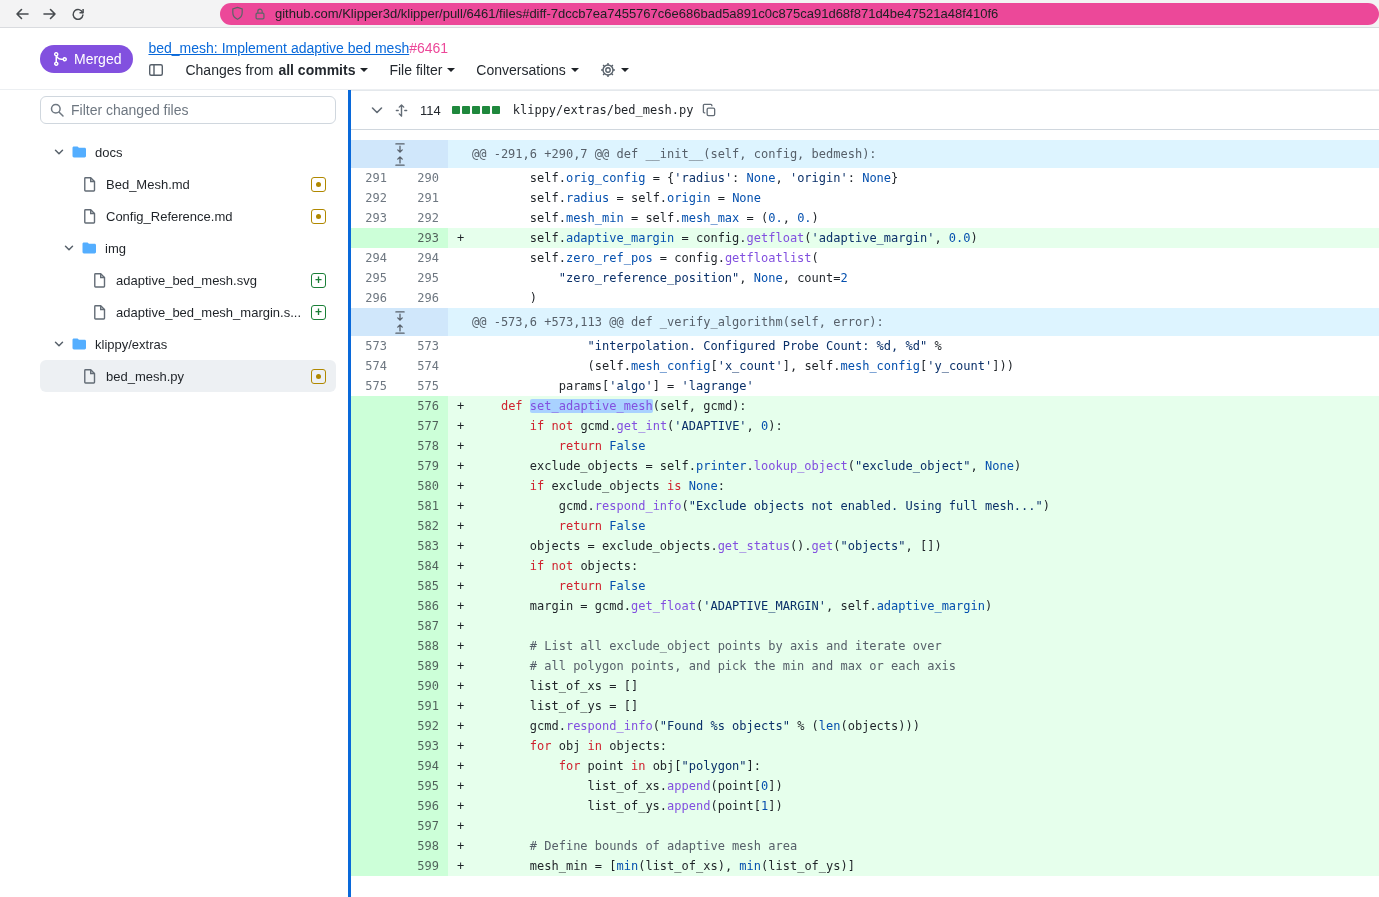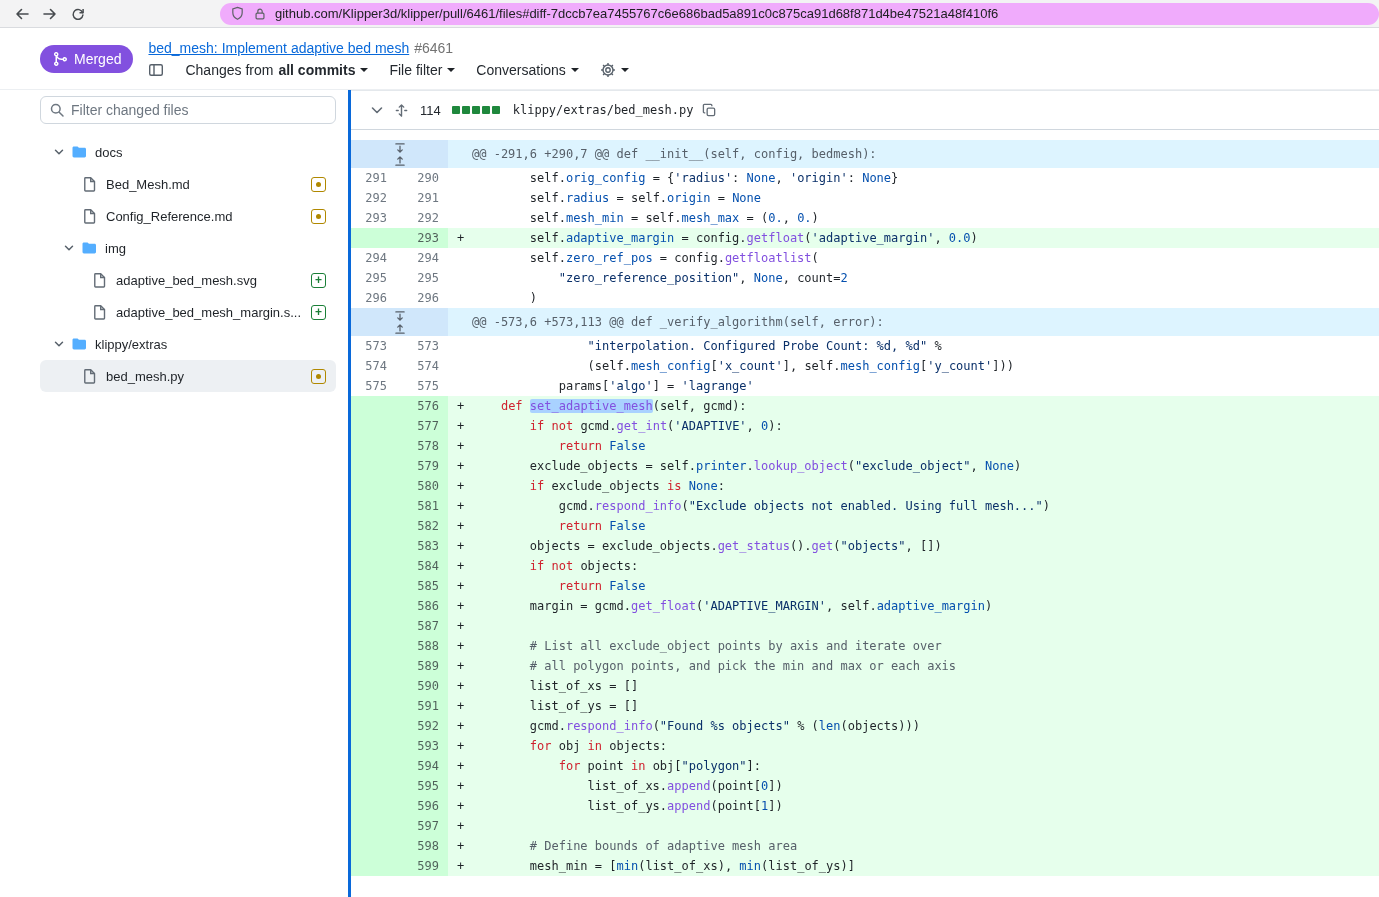--- a/index.html
+++ b/index.html
@@ -5,34 +5,34 @@
   * { box-sizing: border-box; margin: 0; padding: 0; }
   html,body { width: 1379px; height: 897px; overflow: hidden; background:#fff;
     font-family:"Liberation Sans", sans-serif; color:#1f2328; }
   .page { width:1379px; height:897px; display:flex; flex-direction:column; overflow:hidden; }
 
   
   .browser-bar { height:28px; flex:0 0 28px; background:#f3f3f4; border-bottom:1px solid #d9dbdf;
     display:flex; align-items:center; padding-left:8px; }
   .nav-btn { background:none; border:none; width:28px; height:24px; display:flex; align-items:center;
     justify-content:center; cursor:pointer; }
-  .url-bar { margin-left:128px; flex:1; height:22px; background:#f0abfc; border-radius:12px;
+  .url-bar { margin-left:128px; flex:1; height:22px; background:#ec4899; border-radius:12px;
     display:flex; align-items:center; padding:0 10px; overflow:hidden; }
   .url-bar svg { flex:0 0 auto; margin-right:8px; }
   .url-text { font-size:13px; color:#202124; white-space:nowrap; overflow:hidden; }
 
   
   .gh-header { flex:0 0 62px; background:#fff; display:flex; align-items:center; gap:15px;
     padding-left:40px; border-bottom:1px solid #eceff2; }
   .merged-badge { display:flex; align-items:center; gap:6px; height:28px; padding:0 12px;
     background:#8250df; color:#fff; border-radius:15px; font-size:14px; font-weight:500; flex:0 0 auto; }
   .header-main { display:flex; flex-direction:column; gap:6px; }
   .title-row { font-size:14px; }
   .title-row a { color:#0969da; text-decoration:underline; cursor:pointer; }
-  .pr-number { color:#737373; margin-left:5px; }
+  .pr-number { color:#ec4899; }
   .toolbar-row { display:flex; align-items:center; gap:21px; font-size:14px; color:#24292f; }
   .tb-item { display:flex; align-items:center; gap:5px; cursor:pointer; background:none; border:none;
     font-size:14px; color:#24292f; font-family:inherit; }
   .caret { width:0; height:0; border:4px solid transparent; border-top:4px solid #1f2328;
     display:inline-block; transform:translateY(2px); }
 
   
   .content { flex:1; display:flex; overflow:hidden; }
   .sidebar { flex:0 0 348px; padding:6px 12px 0 40px; overflow:hidden; }
   .filter-box { position:relative; height:28px; margin-bottom:12px; }

